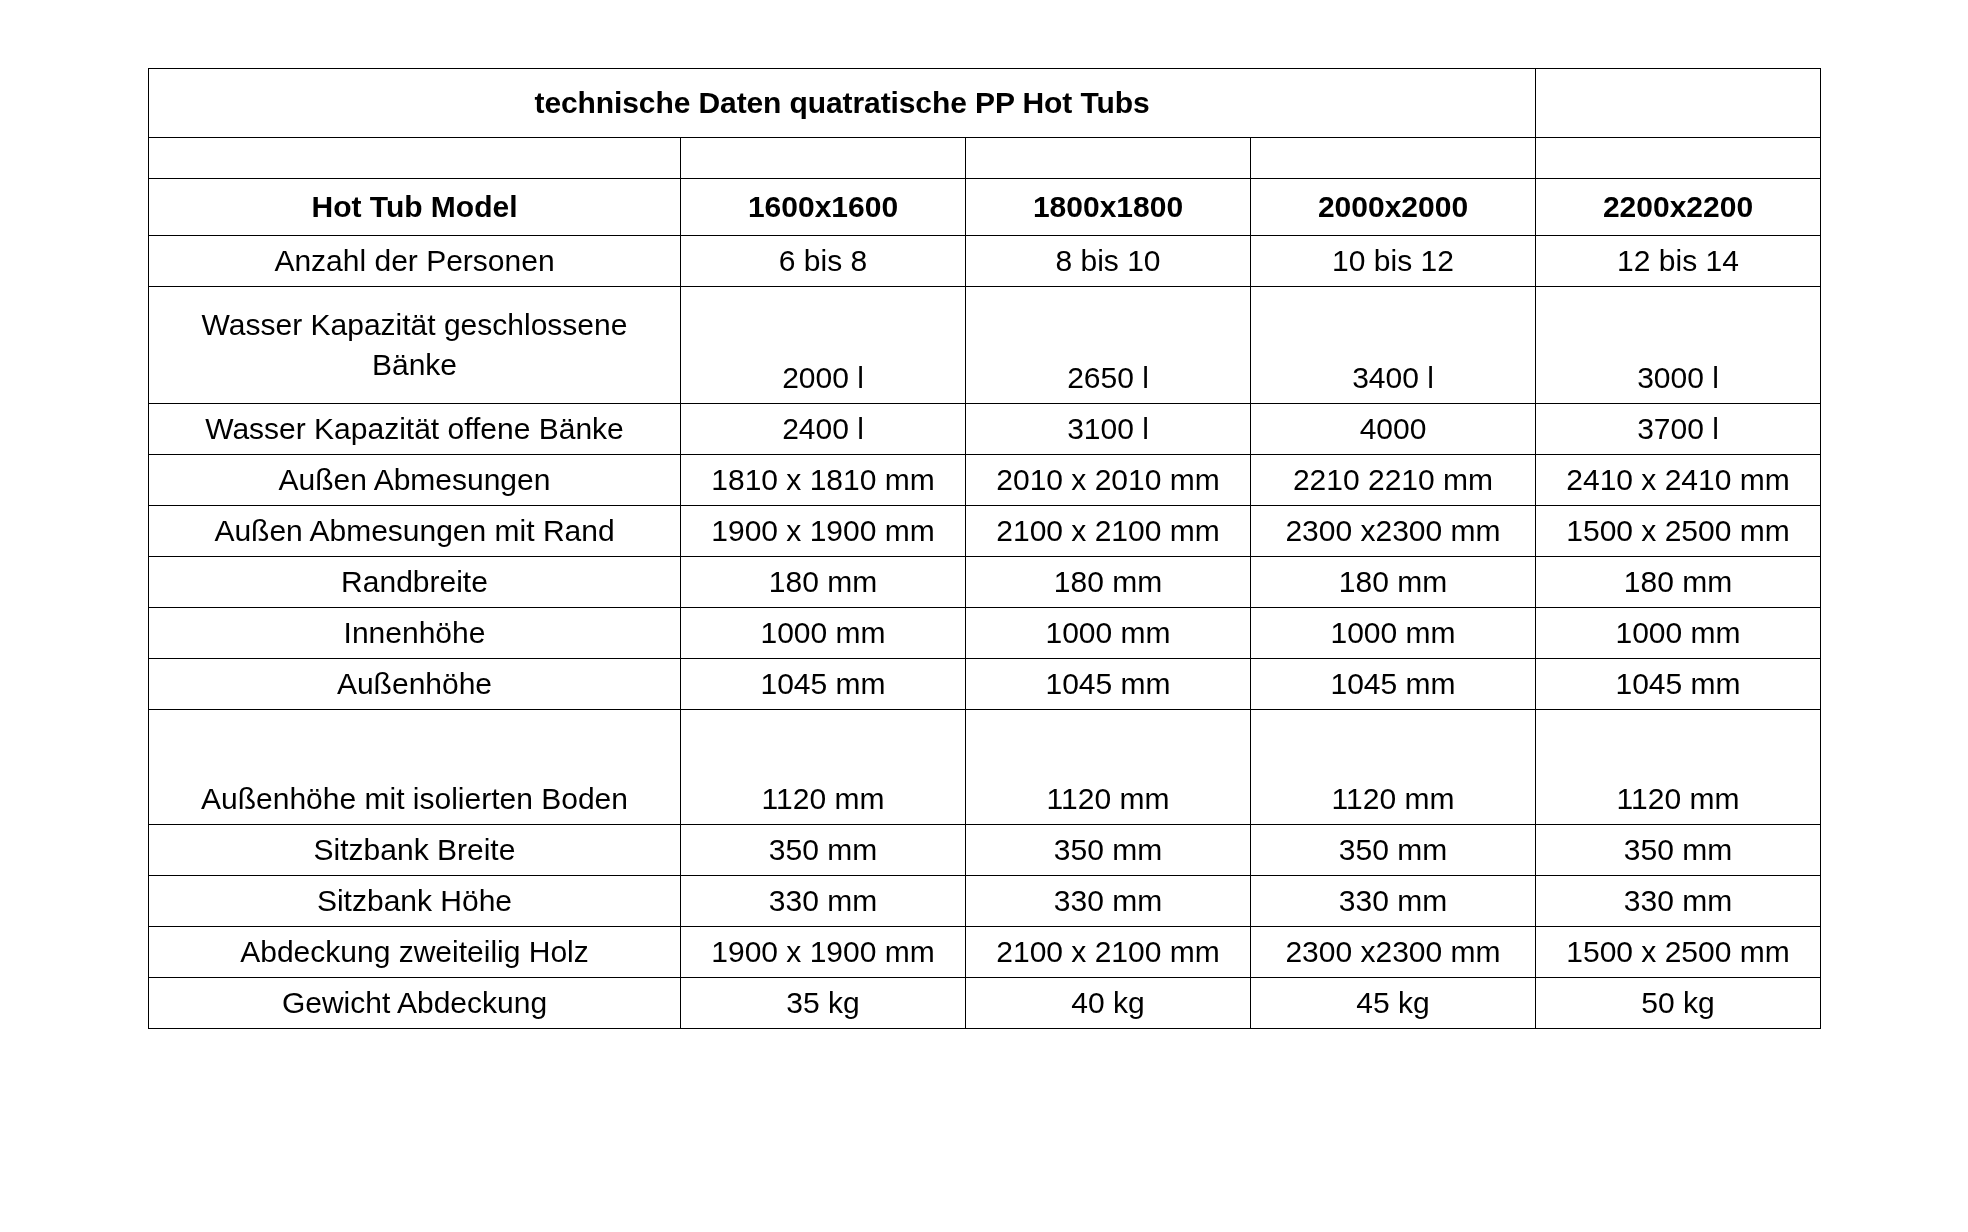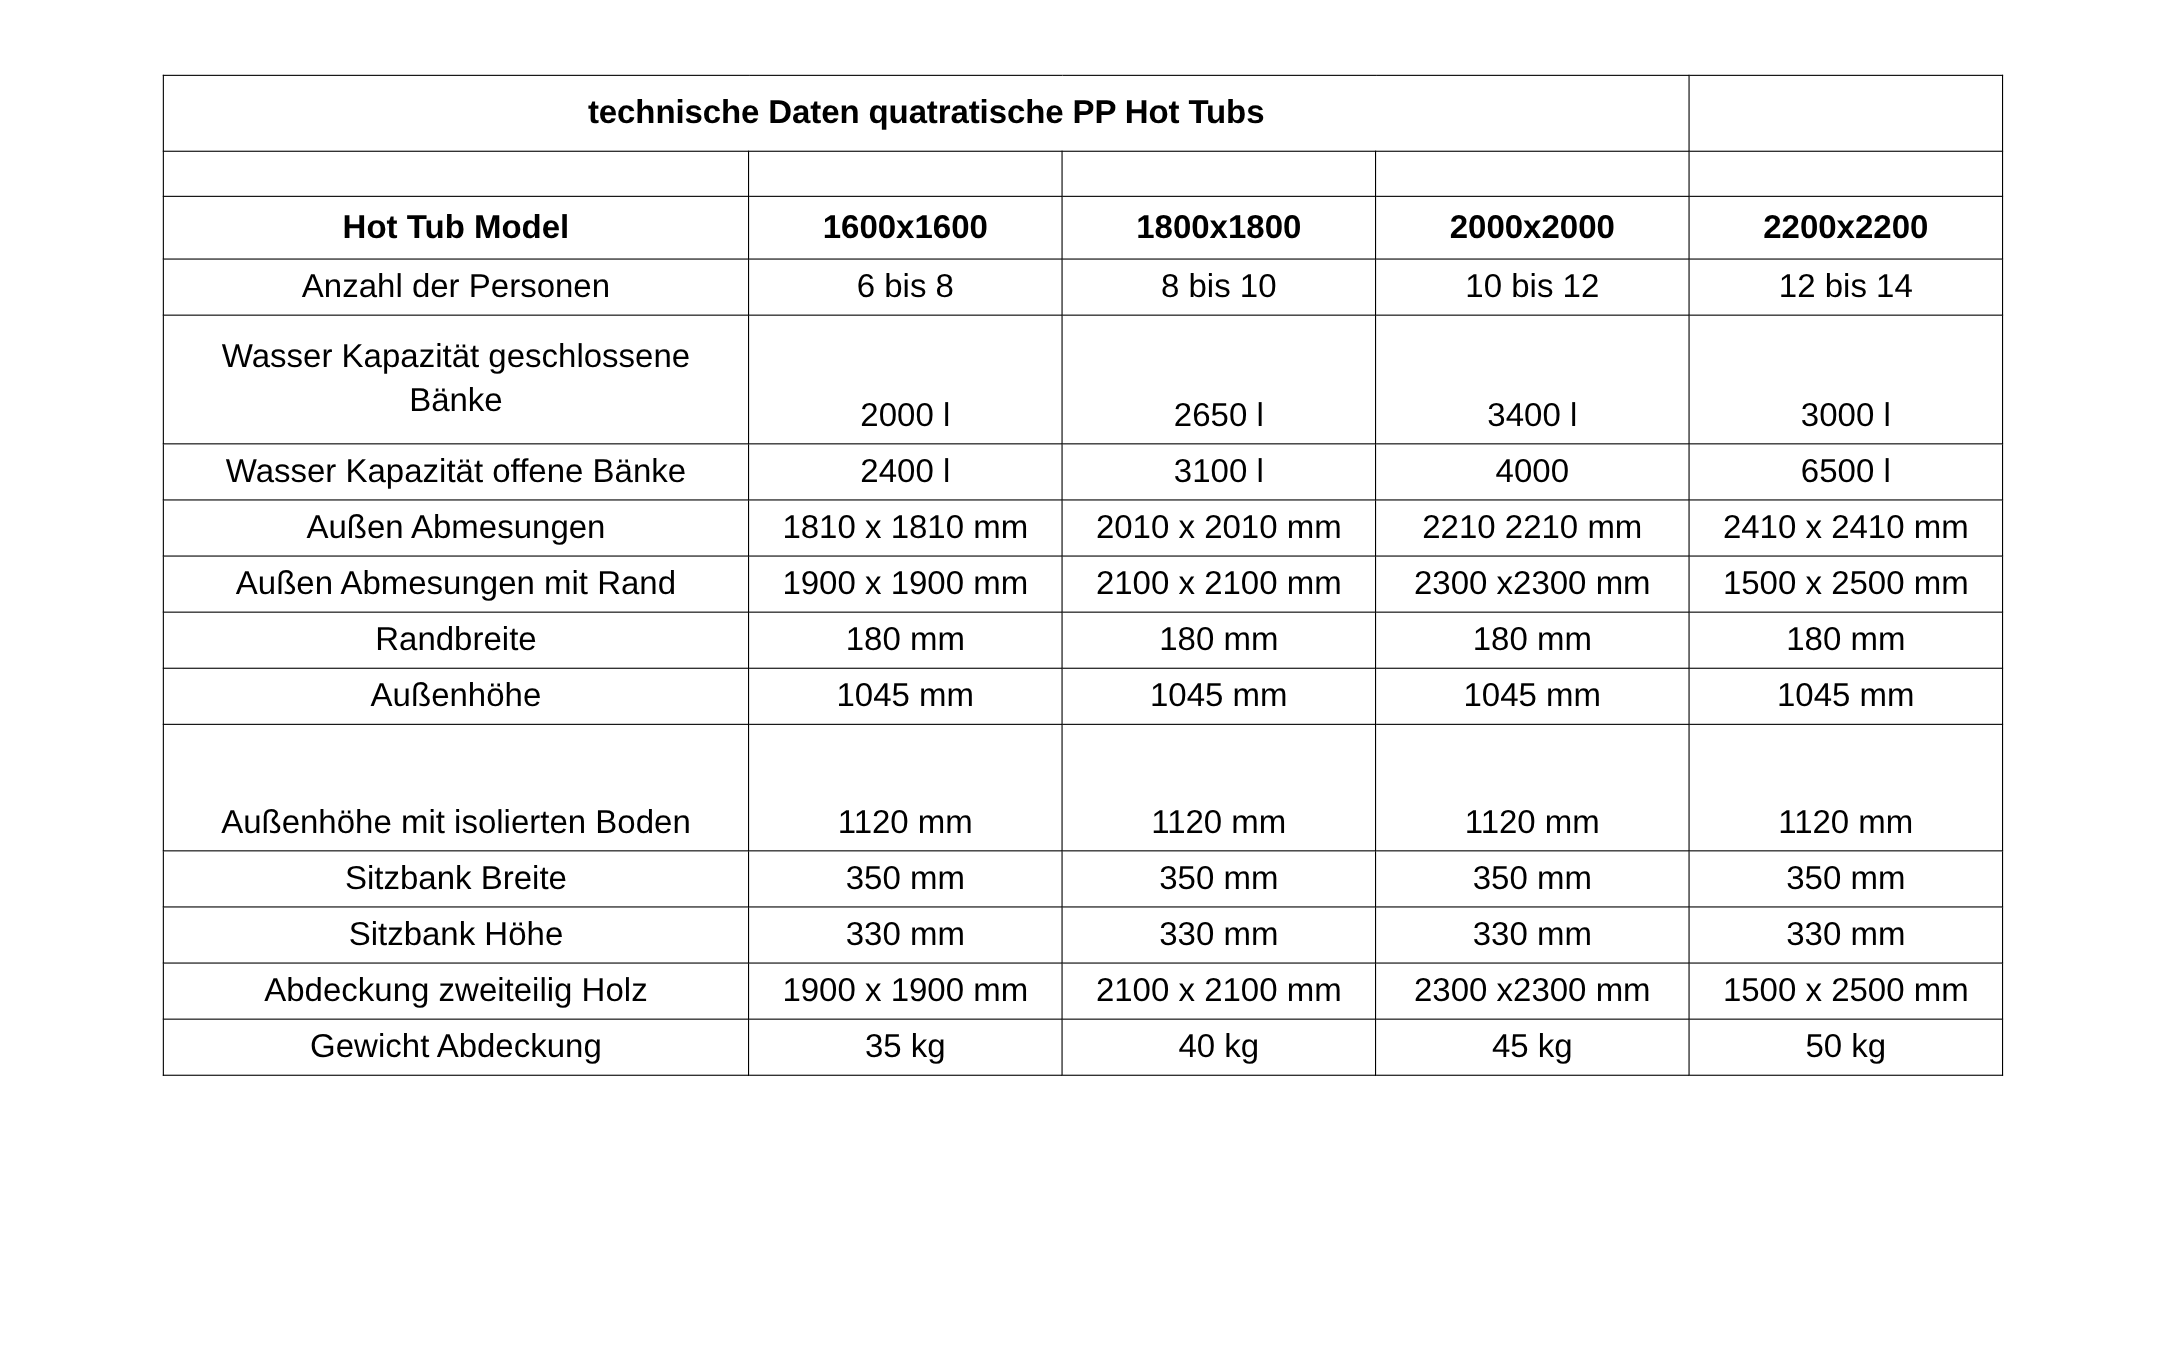--- a/index.html
+++ b/index.html
@@ -123,21 +123,21 @@
           <td>2650 l</td>
           <td>3400 l</td>
           <td>3000 l</td>
         </tr>
 
         <tr class="data-row">
           <td class="label">Wasser Kapazität offene Bänke</td>
           <td>2400 l</td>
           <td>3100 l</td>
           <td>4000</td>
-          <td>6500 l</td>
+          <td>3700 l</td>
         </tr>
 
 
         <tr class="data-row">
           <td class="label">Außen Abmesungen</td>
           <td>1810 x 1810 mm</td>
           <td>2010 x 2010 mm</td>
           <td>2210 2210 mm</td>
           <td>2410 x 2410 mm</td>
         </tr>
@@ -151,20 +151,27 @@
         </tr>
 
         <tr class="data-row">
           <td class="label">Randbreite</td>
           <td>180 mm</td>
           <td>180 mm</td>
           <td>180 mm</td>
           <td>180 mm</td>
         </tr>
 
+        <tr class="data-row">
+          <td class="label">Innenhöhe</td>
+          <td>1000 mm</td>
+          <td>1000 mm</td>
+          <td>1000 mm</td>
+          <td>1000 mm</td>
+        </tr>
 
         <tr class="data-row">
           <td class="label">Außenhöhe</td>
           <td>1045 mm</td>
           <td>1045 mm</td>
           <td>1045 mm</td>
           <td>1045 mm</td>
         </tr>
 
         <tr class="tall-row2">

